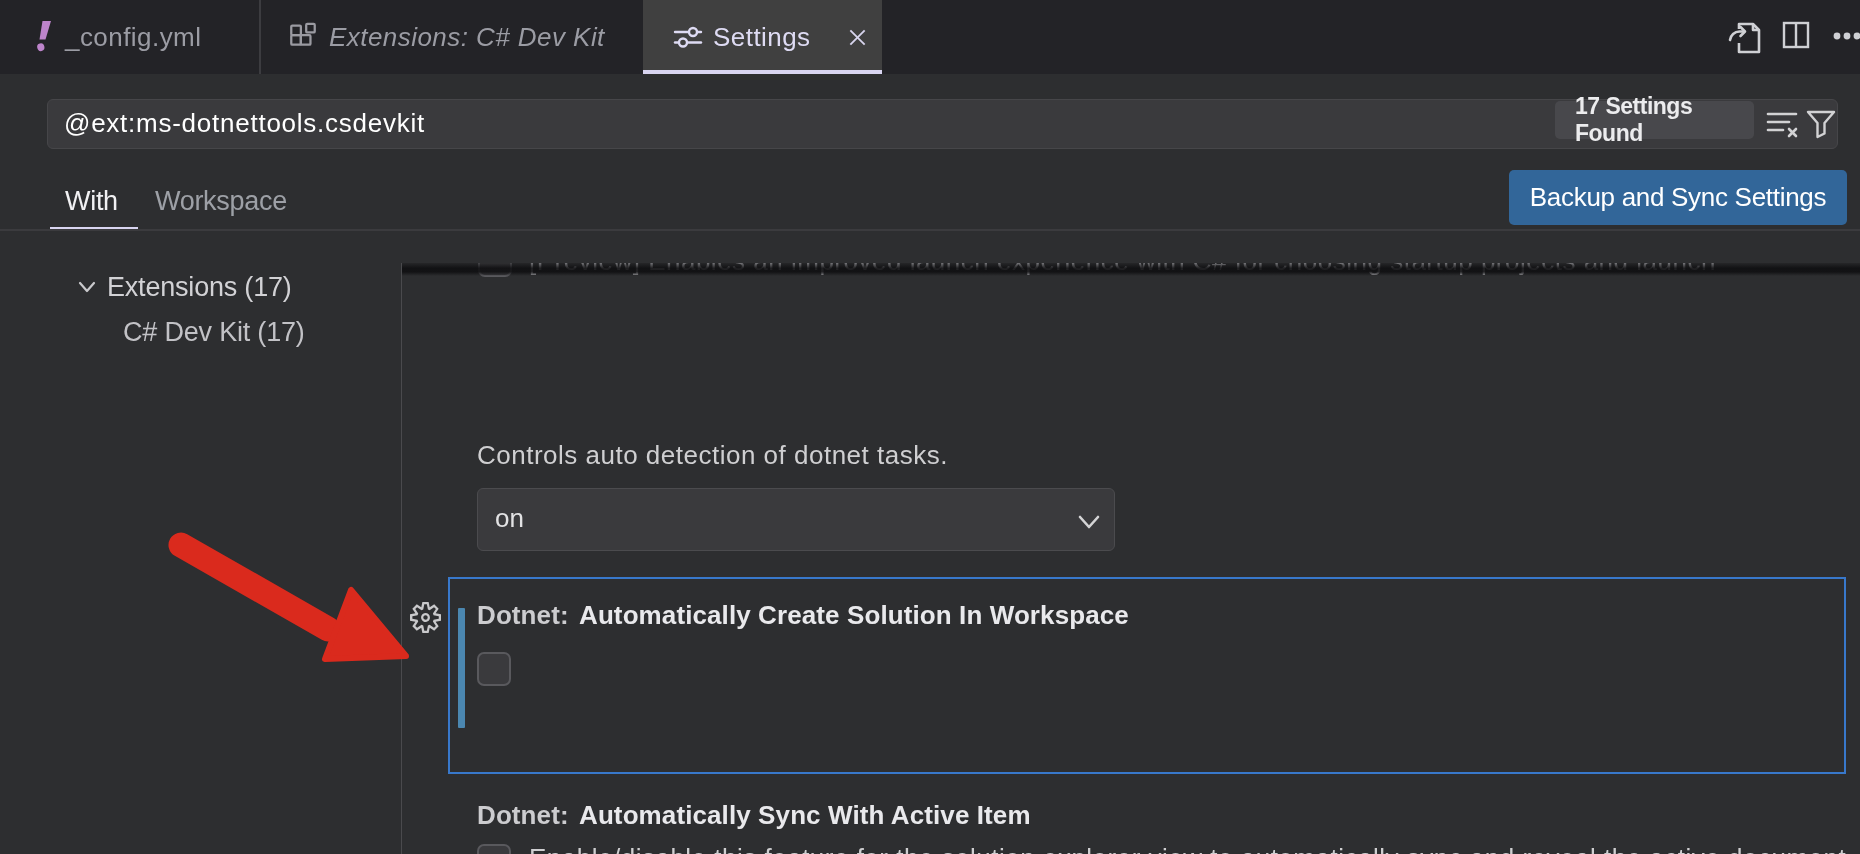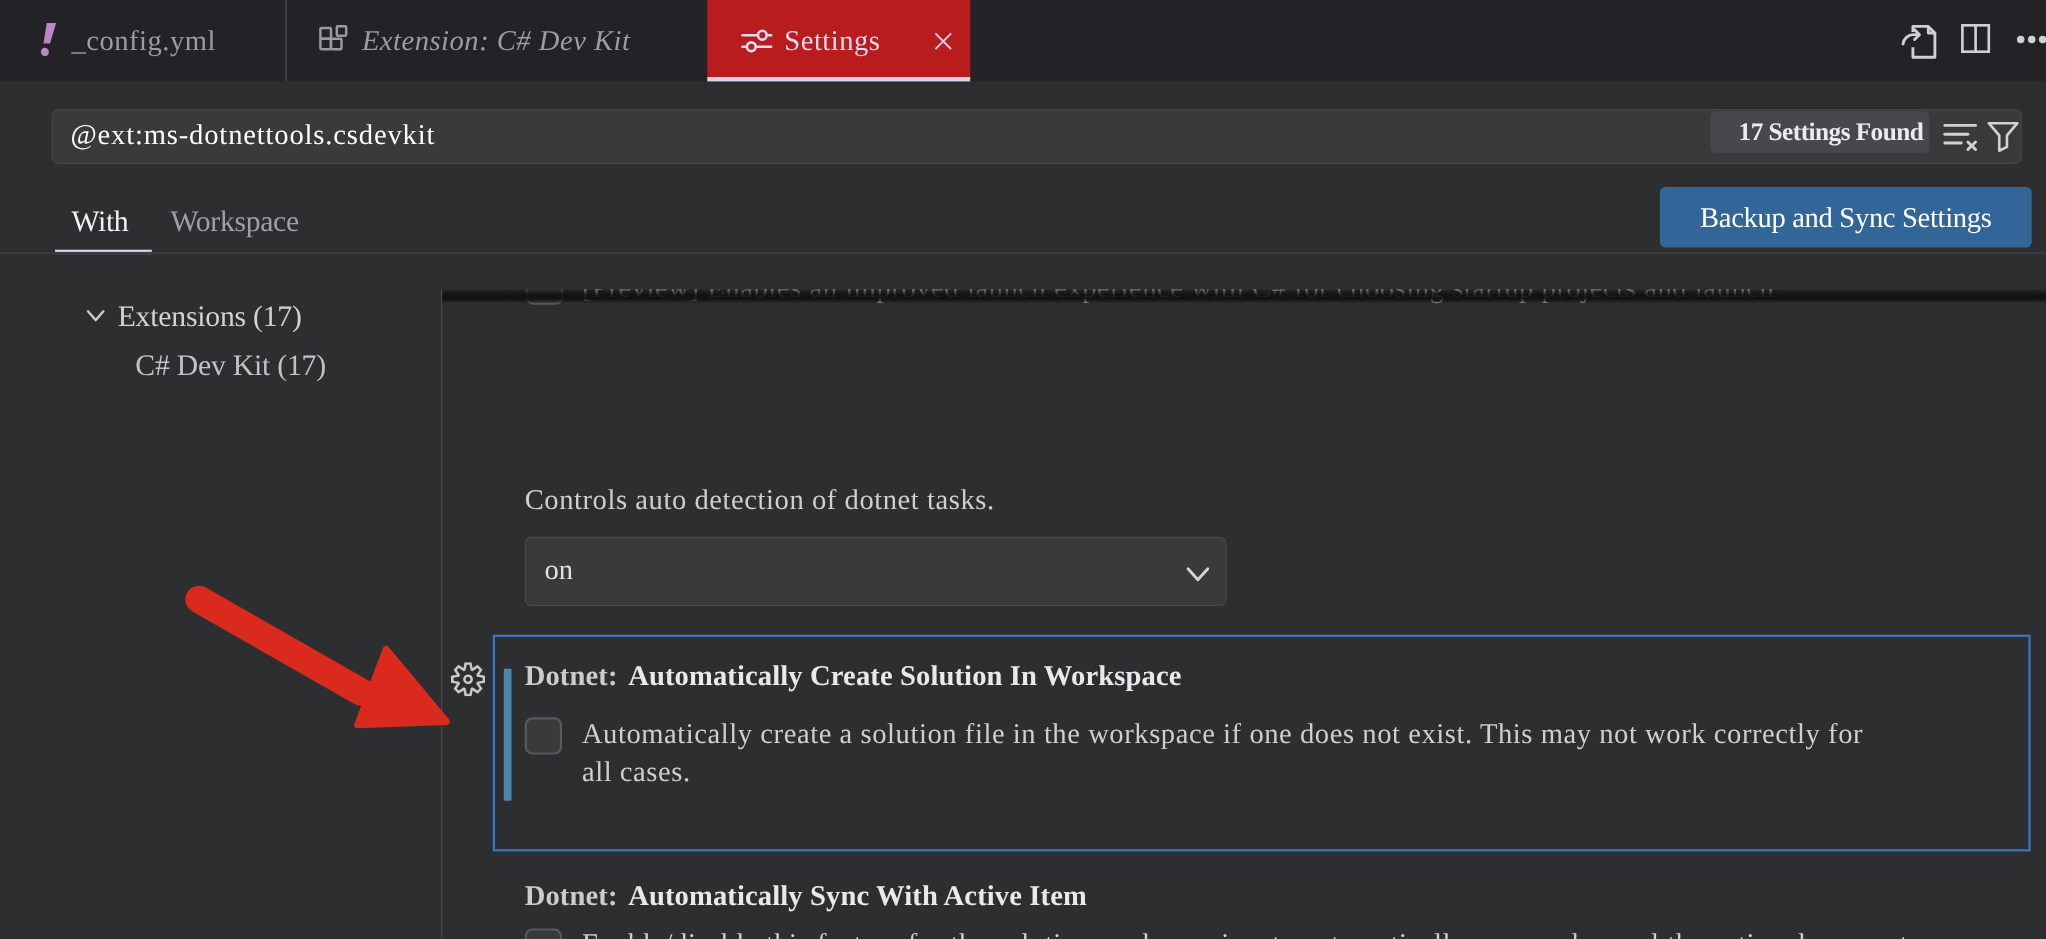--- a/index.html
+++ b/index.html
@@ -1,30 +1,30 @@
 <!DOCTYPE html>
 <html><head>
 <meta charset="utf-8">
 <style>
   * { margin:0; padding:0; box-sizing:border-box; }
   html,body { background:#1a1a1c; }
   #app {
     position:relative; width:1860px; height:854px; overflow:hidden;
     background:#2d2e30;
-    font-family:Liberation Serif, serif;
+    font-family:Liberation Sans, sans-serif;
     -webkit-font-smoothing:antialiased;
   }
   .abs { position:absolute; }
 
   
   #tabbar { left:0; top:0; width:1860px; height:74px; background:#232327; }
   .tab { position:absolute; top:0; height:74px; display:flex; align-items:center; }
   #tab-config { left:0; width:260px; }
   #tab-ext { left:261px; width:382px; }
-  #tab-settings { left:643px; width:239px; background:#b91c1c; }
+  #tab-settings { left:643px; width:239px; background:#404040; }
   #tab-settings-underline { left:643px; top:70px; width:239px; height:4px; background:#d8d4f0; }
   .tab-divider { position:absolute; top:0; width:2px; height:74px; background:#3c3c40; }
   .tab-label { font-size:26px; letter-spacing:0.45px; color:#9b9ca4; white-space:nowrap; }
   .tab-label.active { color:#dedbf3; }
   .tab-label.italic { font-style:italic; }
   #cfg-warn { position:absolute; left:30px; top:19px; }
   .tab-close { position:absolute; width:34px; height:34px; top:20px; display:flex; align-items:center; justify-content:center; }
 
   
   .ed-action { position:absolute; top:16px; }
@@ -112,21 +112,21 @@
 
     <div id="tab-ext" class="tab">
       <span style="margin-left:26px">
         <svg width="32" height="32" viewBox="0 0 24 24" fill="none" stroke="#9a9aa1" stroke-width="1.7">
           <rect x="3.2" y="10.6" width="7.2" height="7.2" rx="0.8"></rect>
           <rect x="10.4" y="10.6" width="7.2" height="7.2" rx="0.8"></rect>
           <rect x="3.2" y="3.4" width="7.2" height="7.2" rx="0.8"></rect>
           <rect x="14.4" y="2.2" width="6.4" height="6.4" rx="0.8"></rect>
         </svg>
       </span>
-      <span class="tab-label italic" style="margin-left:10px">Extension: C# Dev Kit</span>
+      <span class="tab-label italic" style="margin-left:10px">Extensions: C# Dev Kit</span>
     </div>
 
     <div id="tab-settings" class="tab">
       <span style="margin-left:29px">
         <svg width="32" height="32" viewBox="0 0 32 32" fill="none" stroke="#dedbf3" stroke-width="2.4" stroke-linecap="round">
           <line x1="3" y1="11" x2="16.5" y2="11"></line>
           <circle cx="21" cy="11" r="4"></circle>
           <line x1="25.5" y1="11" x2="29" y2="11"></line>
           <line x1="3" y1="21.5" x2="6.5" y2="21.5"></line>
           <circle cx="11" cy="21.5" r="4"></circle>
@@ -221,24 +221,20 @@
       <svg width="31" height="31" viewBox="0 0 24 24" fill="#c9c9cb">
         <path fill-rule="evenodd" clip-rule="evenodd" d="M19.85 8.75l4.15.83v4.84l-4.15.83 2.35 3.52-3.43 3.43-3.52-2.35-.83 4.15H9.58l-.83-4.15-3.52 2.35-3.43-3.43 2.35-3.52L0 14.42V9.58l4.15-.83L1.8 5.23 5.23 1.8l3.52 2.35L9.58 0h4.84l.83 4.15 3.52-2.35 3.43 3.43-2.35 3.52zm-1.57 5.07l4-.81v-2l-4-.81-.54-1.3 2.29-3.43-1.43-1.43-3.43 2.29-1.3-.54-.81-4h-2l-.81 4-1.3.54-3.43-2.29-1.43 1.43L6.38 8.9l-.54 1.3-4 .81v2l4 .81.54 1.3-2.29 3.43 1.43 1.43 3.43-2.29 1.3.54.81 4h2l.81-4 1.3-.54 3.43 2.29 1.43-1.43-2.29-3.43.54-1.3zm-8.186-4.672A3.43 3.43 0 0 1 12 8.57 3.44 3.44 0 0 1 15.43 12a3.43 3.43 0 1 1-5.336-2.852zm.956 4.274c.281.188.612.288.95.288A1.7 1.7 0 0 0 13.71 12a1.71 1.71 0 1 0-2.66 1.422z"></path>
       </svg>
     </span>
     <div id="row3-modbar"></div>
     <div id="row3-title" class="title">
       <span class="cat">Dotnet:</span>
       <span class="lbl">Automatically Create Solution In Workspace</span>
     </div>
     <div class="checkbox abs" id="row3-check"></div>
-    <div id="row3-desc" class="desc">
-      <div>Automatically create a solution file in the workspace if one does not exist. This may not work correctly for</div>
-      <div>all cases.</div>
-    </div>
 
     <div id="row4-title" class="title">
       <span class="cat">Dotnet:</span>
       <span class="lbl">Automatically Sync With Active Item</span>
     </div>
     <div class="checkbox abs" id="row4-check"></div>
     <div id="row4-desc" class="desc">Enable/disable this feature for the solution explorer view to automatically sync and reveal the active document.</div>
   </div>
 
   <span id="red-arrow" class="abs">

